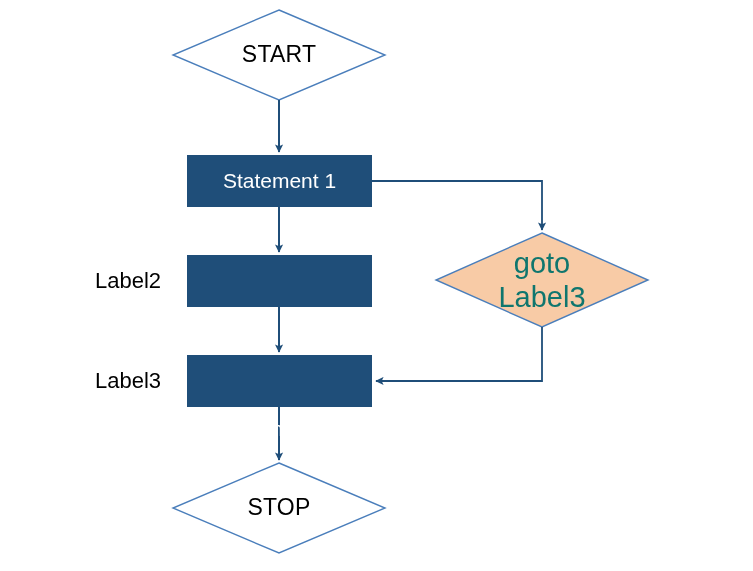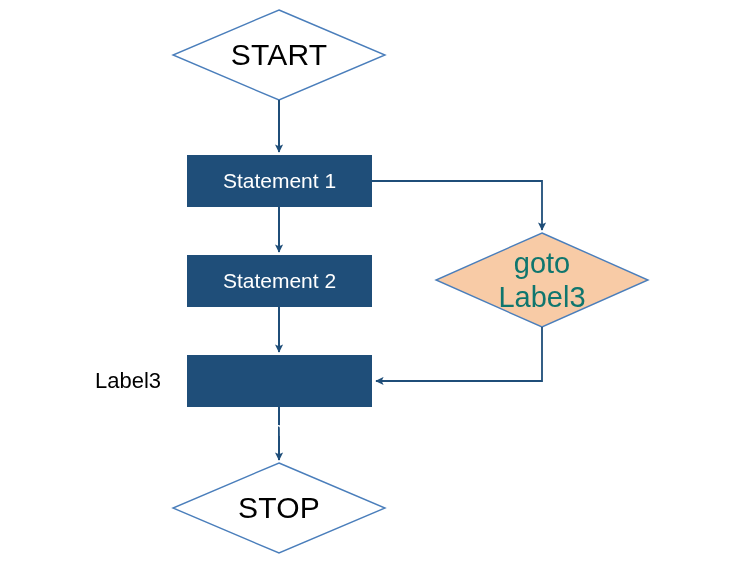--- a/index.html
+++ b/index.html
@@ -26,21 +26,21 @@
     position: absolute;
     display: flex;
     align-items: center;
     justify-content: center;
     text-align: center;
     line-height: 1.18;
     white-space: pre-line;
     pointer-events: none;
   }
   .terminator-text {
-    font-size: 30px;
+    font-size: 23px;
     color: #000000;
     letter-spacing: 0.2px;
   }
   .process-text {
     font-size: 21px;
     color: #ffffff;
   }
   .goto-text {
     font-size: 29px;
     color: #0f766e;
@@ -85,26 +85,26 @@
 
     <path d="M372,181 L542,181 L542,230" fill="none" stroke="#1F4E79" stroke-width="1.8" marker-end="url(#arrowhead)"></path>
 
     <path d="M542,327 L542,381 L376,381" fill="none" stroke="#1F4E79" stroke-width="1.8" marker-end="url(#arrowhead)"></path>
   </svg>
 
   <div class="shape-text terminator-text" style="left:173px; top:10px; width:212px; height:90px;">START</div>
 
   <div class="shape-text process-text" style="left:187px; top:155px; width:185px; height:52px;">Statement 1</div>
 
-  <div class="shape-text process-text" style="left:187px; top:255px; width:185px; height:52px;">Statement 2</div>
 
   <div class="shape-text process-text" style="left:187px; top:355px; width:185px; height:52px;margin-top:48px;">Statement 3</div>
 
   <div class="shape-text goto-text" style="left:436px; top:233px; width:212px; height:94px;">goto
 Label3</div>
 
   <div class="shape-text terminator-text" style="left:173px; top:463px; width:212px; height:90px;">STOP</div>
 
 
+  <div class="side-label" style="left:95px; top:255px; height:52px;">Label2</div>
 
   <div class="side-label" style="left:95px; top:355px; height:52px;">Label3</div>
 
 </div>
 
 </body></html>

